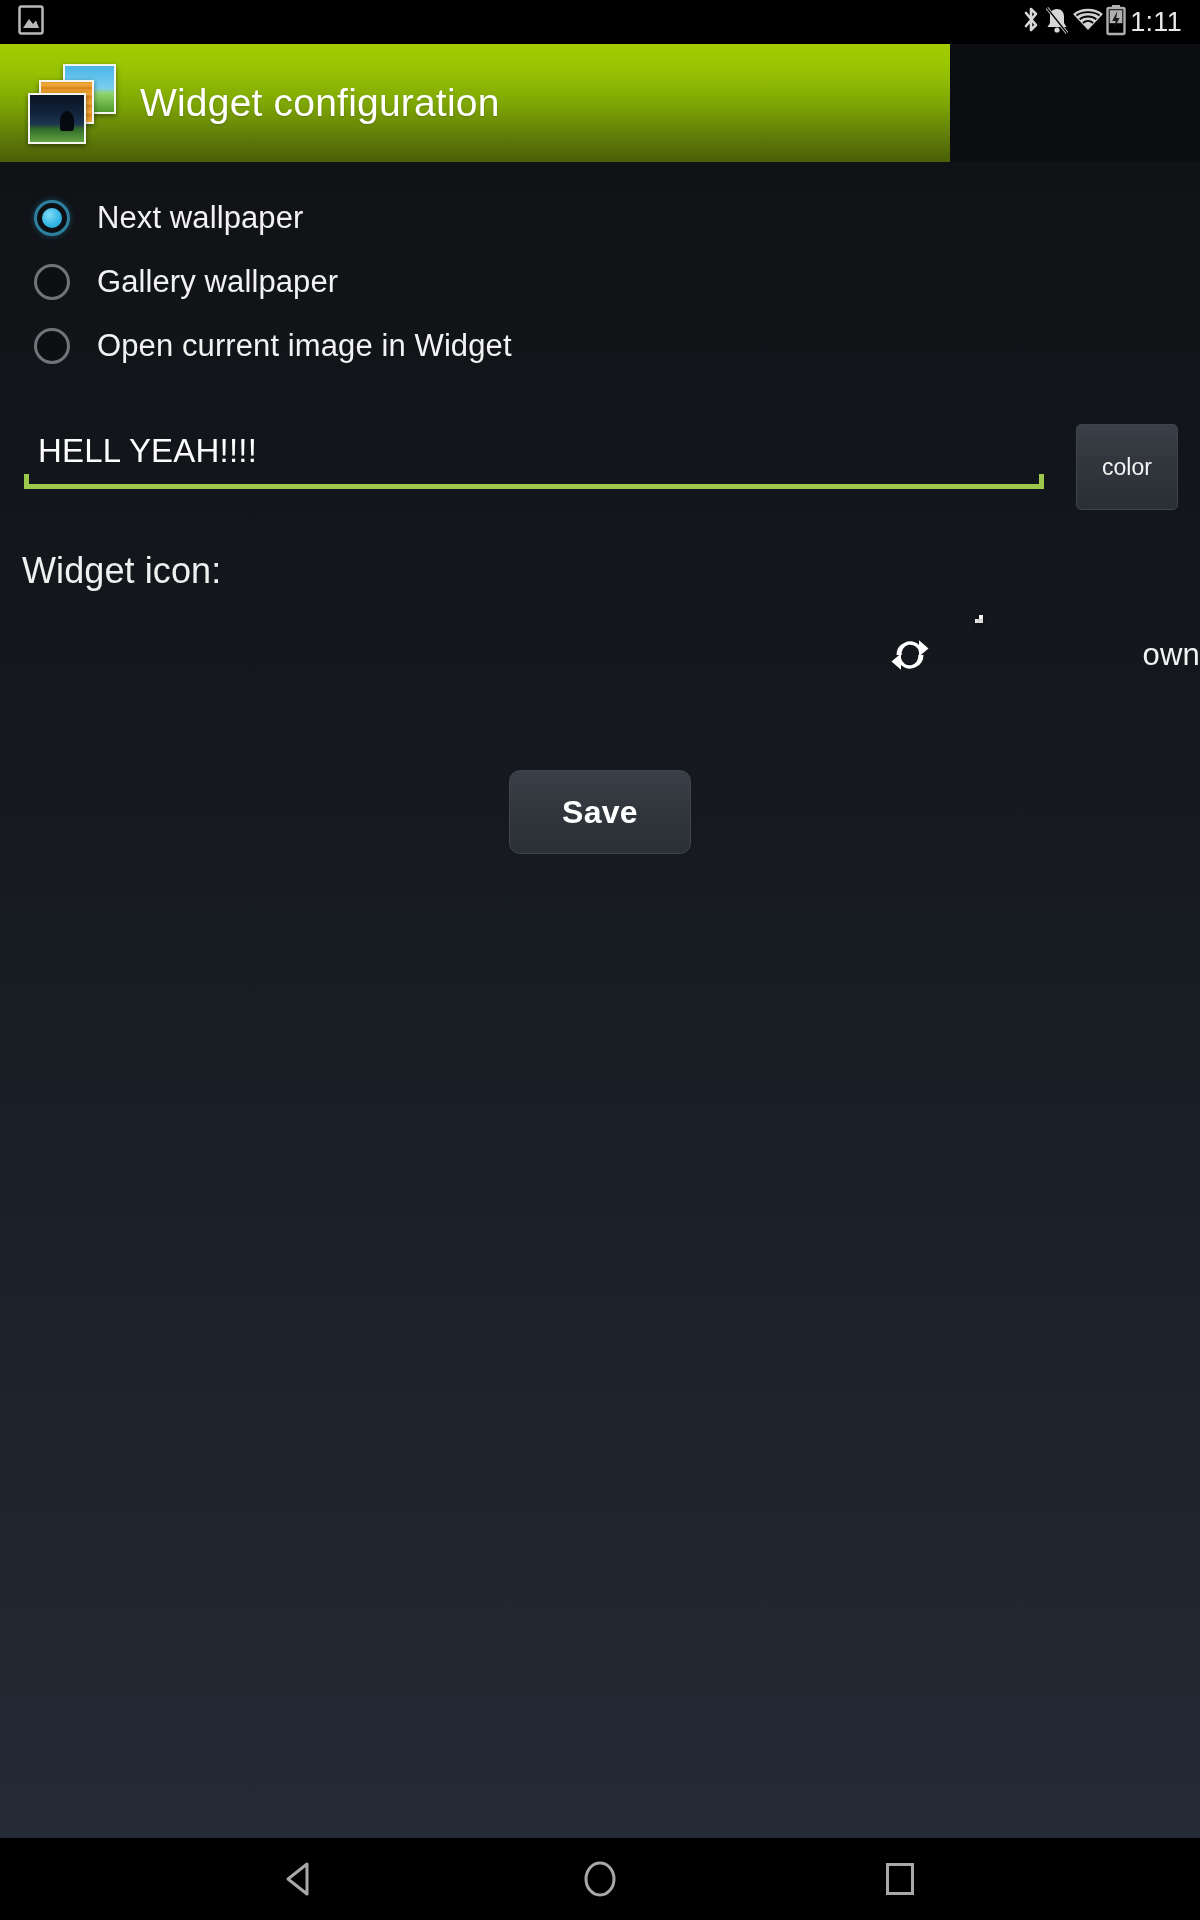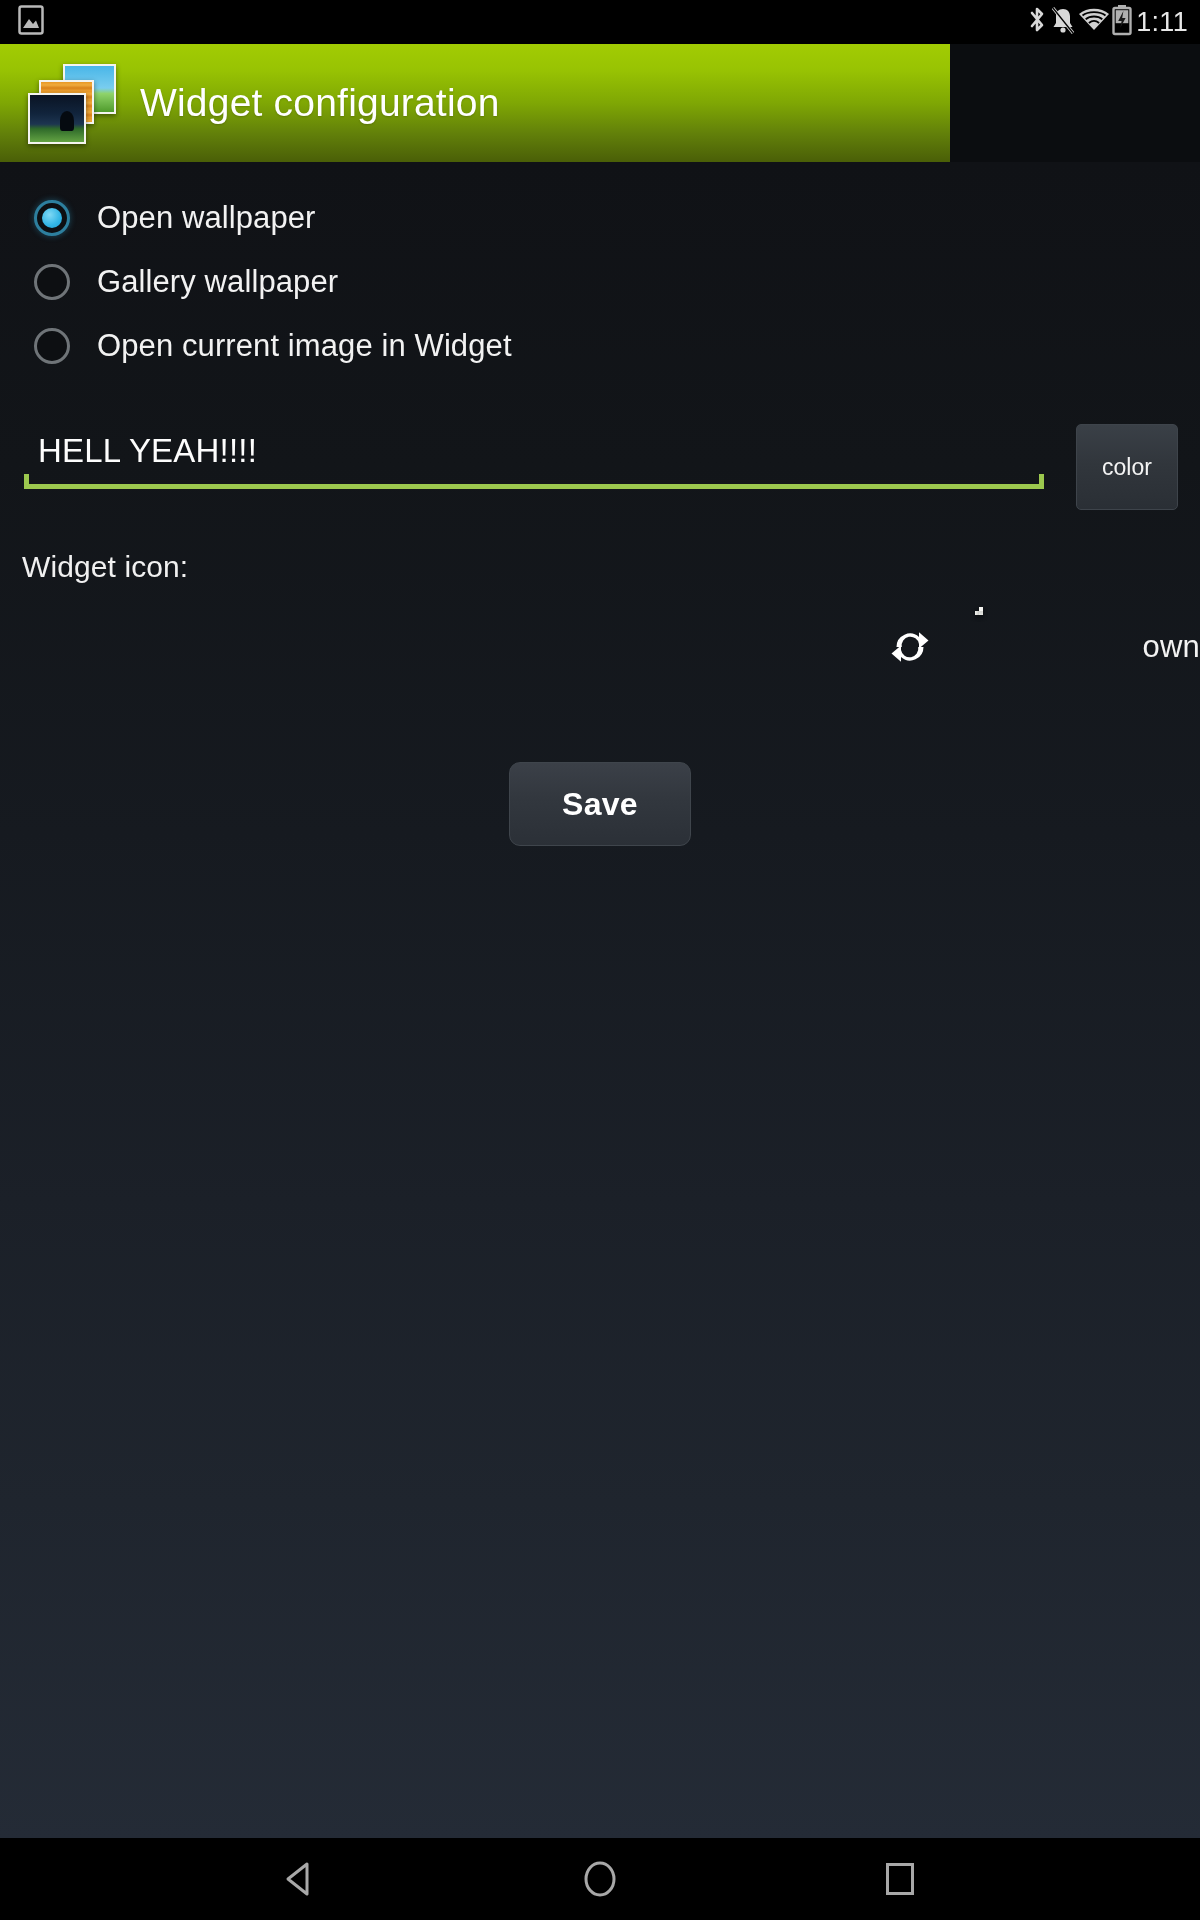--- a/index.html
+++ b/index.html
@@ -30,21 +30,21 @@
   .status-left {
     display: flex;
     align-items: center;
     padding-left: 18px;
     gap: 10px;
   }
   .status-right {
     margin-left: auto;
     display: flex;
     align-items: center;
-    padding-right: 12px;
+    padding-right: 18px;
   }
   .status-clock {
     color: #e8e8e8;
     font-size: 27px;
     letter-spacing: 0.3px;
     line-height: 1;
     padding-left: 3px;
   }
   .sb-icon { display: block; }
 
@@ -226,21 +226,21 @@
     display: flex;
     align-items: center;
     justify-content: center;
     cursor: pointer;
     text-align: center;
   }
 
   
   .widget-icon-label {
     color: #f0f0f0;
-    font-size: 30px;
+    font-size: 36px;
     margin-top: 40px;
     padding-left: 22px;
     letter-spacing: 0.1px;
   }
   .icon-row {
     display: flex;
     align-items: center;
     margin-top: 20px;
     padding-left: 46px;
     height: 86px;
@@ -361,21 +361,21 @@
   </div>
   <div class="app-title">Widget configuration</div>
 </div>
 
 <div class="content">
 
   <div class="radio-list">
 
     <div class="radio-row checked">
       <span class="radio-mark"></span>
-      <span class="radio-label">Open wallpaper</span>
+      <span class="radio-label">Next wallpaper</span>
     </div>
 
     <div class="radio-row">
       <span class="radio-mark"></span>
       <span class="radio-label">Gallery wallpaper</span>
     </div>
 
 
     <div class="radio-row">
       <span class="radio-mark"></span>

